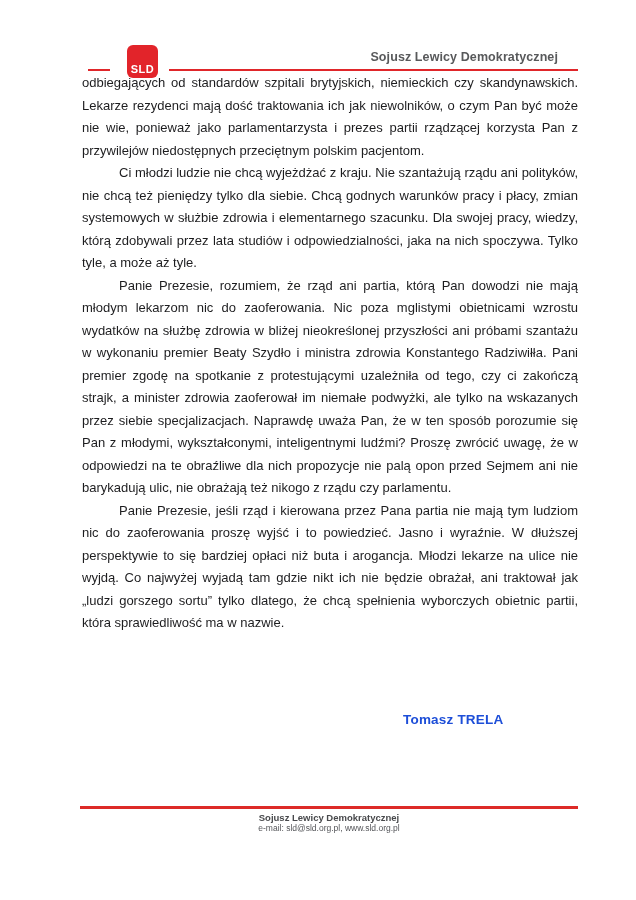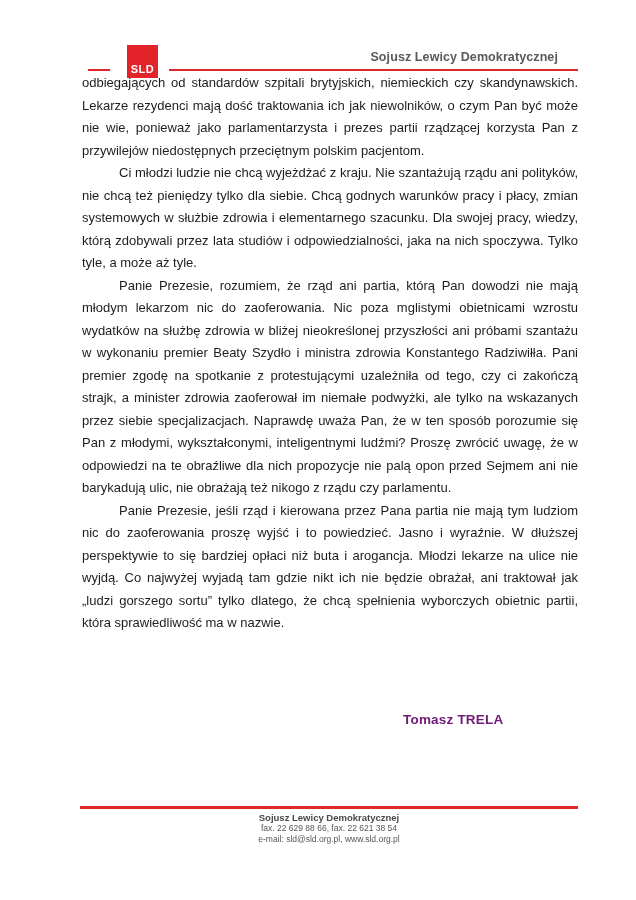--- a/index.html
+++ b/index.html
@@ -20,20 +20,21 @@
     background: #e0262a;
   }
   .logo {
     position: absolute;
     left: 127px; top: 45px;
     width: 31px; height: 33px;
     background: #e2242a;
     display: flex;
     align-items: flex-end;
     justify-content: center;
+    border-radius: 6px;
   }
   .logo-text {
     color: #ffffff;
     font-weight: bold;
     font-size: 11px;
     line-height: 1;
     padding-bottom: 3px;
     letter-spacing: 0.5px;
   }
   .header-rule {
@@ -62,21 +63,21 @@
     font-size: 13px;
     line-height: 22.5px;
     text-align: justify;
   }
   .letter p { margin: 0; }
   .letter p.indent { text-indent: 37px; }
 
   .signature {
     position: absolute;
     left: 403px; top: 712px;
-    color: #701a75;
+    color: #1d4ed8;
     font-size: 13.5px;
     font-weight: bold;
     letter-spacing: 0.2px;
   }
 
   
   .footer-rule {
     position: absolute;
     left: 80px; top: 806px;
     width: 498px; height: 3px;
@@ -114,17 +115,16 @@
     <p class="indent">Ci młodzi ludzie nie chcą wyjeżdżać z kraju. Nie szantażują rządu ani polityków, nie chcą też pieniędzy tylko dla siebie. Chcą godnych warunków pracy i płacy, zmian systemowych w służbie zdrowia i elementarnego szacunku. Dla swojej pracy, wiedzy, którą zdobywali  przez lata studiów i odpowiedzialności, jaka na nich spoczywa. Tylko tyle, a może aż tyle.</p>
     <p class="indent">Panie Prezesie, rozumiem, że rząd ani partia, którą Pan dowodzi nie mają młodym lekarzom nic do zaoferowania. Nic poza mglistymi obietnicami wzrostu wydatków na służbę zdrowia w bliżej nieokreślonej przyszłości ani próbami szantażu w wykonaniu premier Beaty Szydło i ministra zdrowia Konstantego Radziwiłła. Pani premier zgodę na spotkanie z protestującymi uzależniła od tego, czy ci zakończą strajk, a minister zdrowia zaoferował im niemałe podwyżki, ale tylko na wskazanych przez siebie specjalizacjach. Naprawdę uważa Pan, że w ten sposób porozumie się Pan z młodymi, wykształconymi, inteligentnymi ludźmi? Proszę zwrócić uwagę, że w odpowiedzi na te obraźliwe dla nich propozycje nie palą opon przed Sejmem ani nie barykadują ulic, nie obrażają też nikogo z rządu czy parlamentu.</p>
     <p class="indent">Panie Prezesie, jeśli rząd i kierowana przez Pana partia nie mają tym ludziom nic do zaoferowania proszę wyjść i to powiedzieć. Jasno i wyraźnie. W dłuższej perspektywie to się bardziej opłaci niż buta i arogancja. Młodzi lekarze na ulice nie wyjdą. Co najwyżej wyjadą tam gdzie nikt ich nie będzie obrażał, ani traktował jak „ludzi gorszego sortu” tylko dlatego, że chcą spełnienia wyborczych obietnic partii, która sprawiedliwość ma w nazwie.</p>
   </div>
 
   <div class="signature">Tomasz TRELA</div>
 
   <div class="footer-rule"></div>
   <div class="footer">
     <div class="org">Sojusz Lewicy Demokratycznej</div>
-    <div>fax. 22 629 88 66, fax. 22 621 38 54</div>
     <div>e-mail: sld@sld.org.pl, www.sld.org.pl</div>
   </div>
 
 </div>
 
 </body></html>

